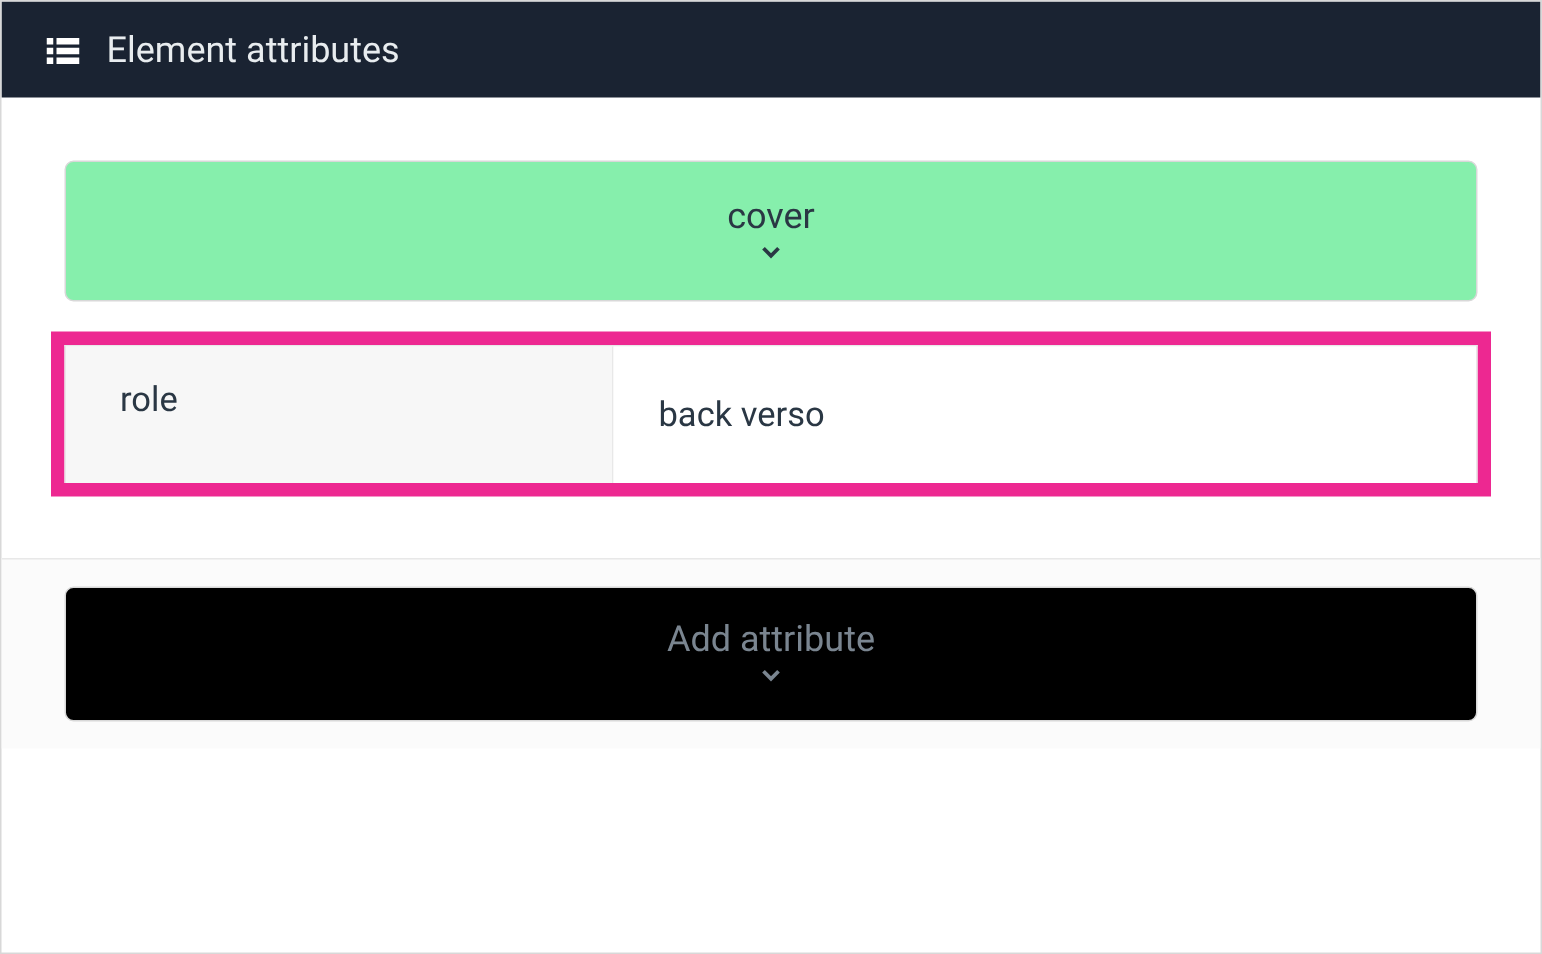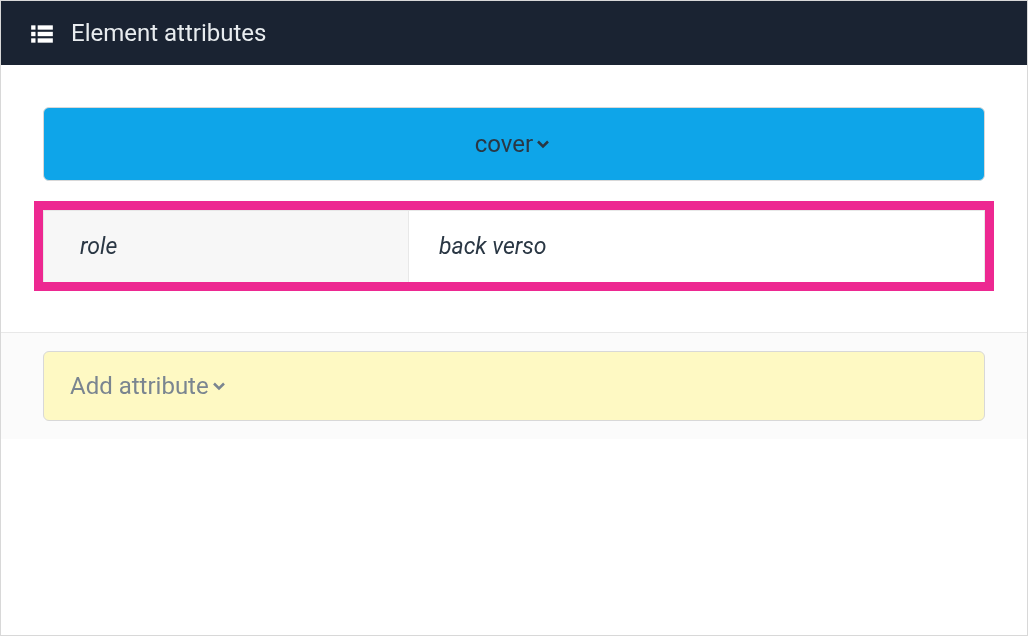--- a/index.html
+++ b/index.html
@@ -40,23 +40,24 @@
     .panel-body {
       padding: 42px;
     }
     
     .dropdown {
       border: 1px solid #d8d8d8;
       border-radius: 6px;
       padding: 22px 28px;
       display: flex;
       align-items: center;
-      justify-content: center;
+      justify-content: flex-end;
       cursor: pointer;
-      background: #0ea5e9;
+      background: #86efac;
+      flex-direction: column;
     }
     
     .dropdown-label {
       font-size: 24px;
       color: #2a3744;
     }
     
     .dropdown .chevron svg {
       width: 20px;
       height: 20px;
@@ -90,44 +91,45 @@
       background: #f7f7f7;
       width: 365px;
       padding: 22px 36px;
       font-size: 23px;
       color: #2a3744;
       border-right: 1px solid #e8e8e8;
     }
     
     .attr-value {
       flex: 1;
-      padding: 22px 30px;
+      padding: 32px 30px;
       font-size: 23px;
       color: #2a3744;
       background: #ffffff;
       overflow: hidden;
       white-space: nowrap;
       text-overflow: clip;
     }
     
     .panel-footer {
       border-top: 1px solid #e8e8e8;
       padding: 18px 42px 18px 42px;
       background: #fbfbfb;
     }
     
     .add-attribute {
       border: 1px solid #d8d8d8;
       border-radius: 6px;
       padding: 20px 26px;
       display: flex;
       align-items: center;
-      justify-content: flex-start;
+      justify-content: flex-end;
       cursor: pointer;
-      background: #fef9c3;
+      background: #000000;
+      flex-direction: column;
     }
     
     .add-attribute-label {
       font-size: 24px;
       color: #7a8590;
     }
     
     .add-attribute .chevron svg {
       width: 20px;
       height: 20px;
@@ -156,21 +158,21 @@
   <div class="dropdown">
     <span class="dropdown-label">cover</span>
     <span class="chevron">
       <svg viewBox="0 0 24 24" fill="none" stroke="#2a3744" stroke-width="3">
         <polyline points="6 9 12 15 18 9"></polyline>
       </svg>
     </span>
   </div>
 
   <div class="highlight-wrapper">
-    <div class="attributes-table" style="margin-top:0; border-bottom:none;font-style:italic;">
+    <div class="attributes-table" style="margin-top:0; border-bottom:none;">
       <div class="attr-row">
         <div class="attr-name">role</div>
         <div class="attr-value">back verso</div>
       </div>
     </div>
   </div>
 
 
 </div>
 

